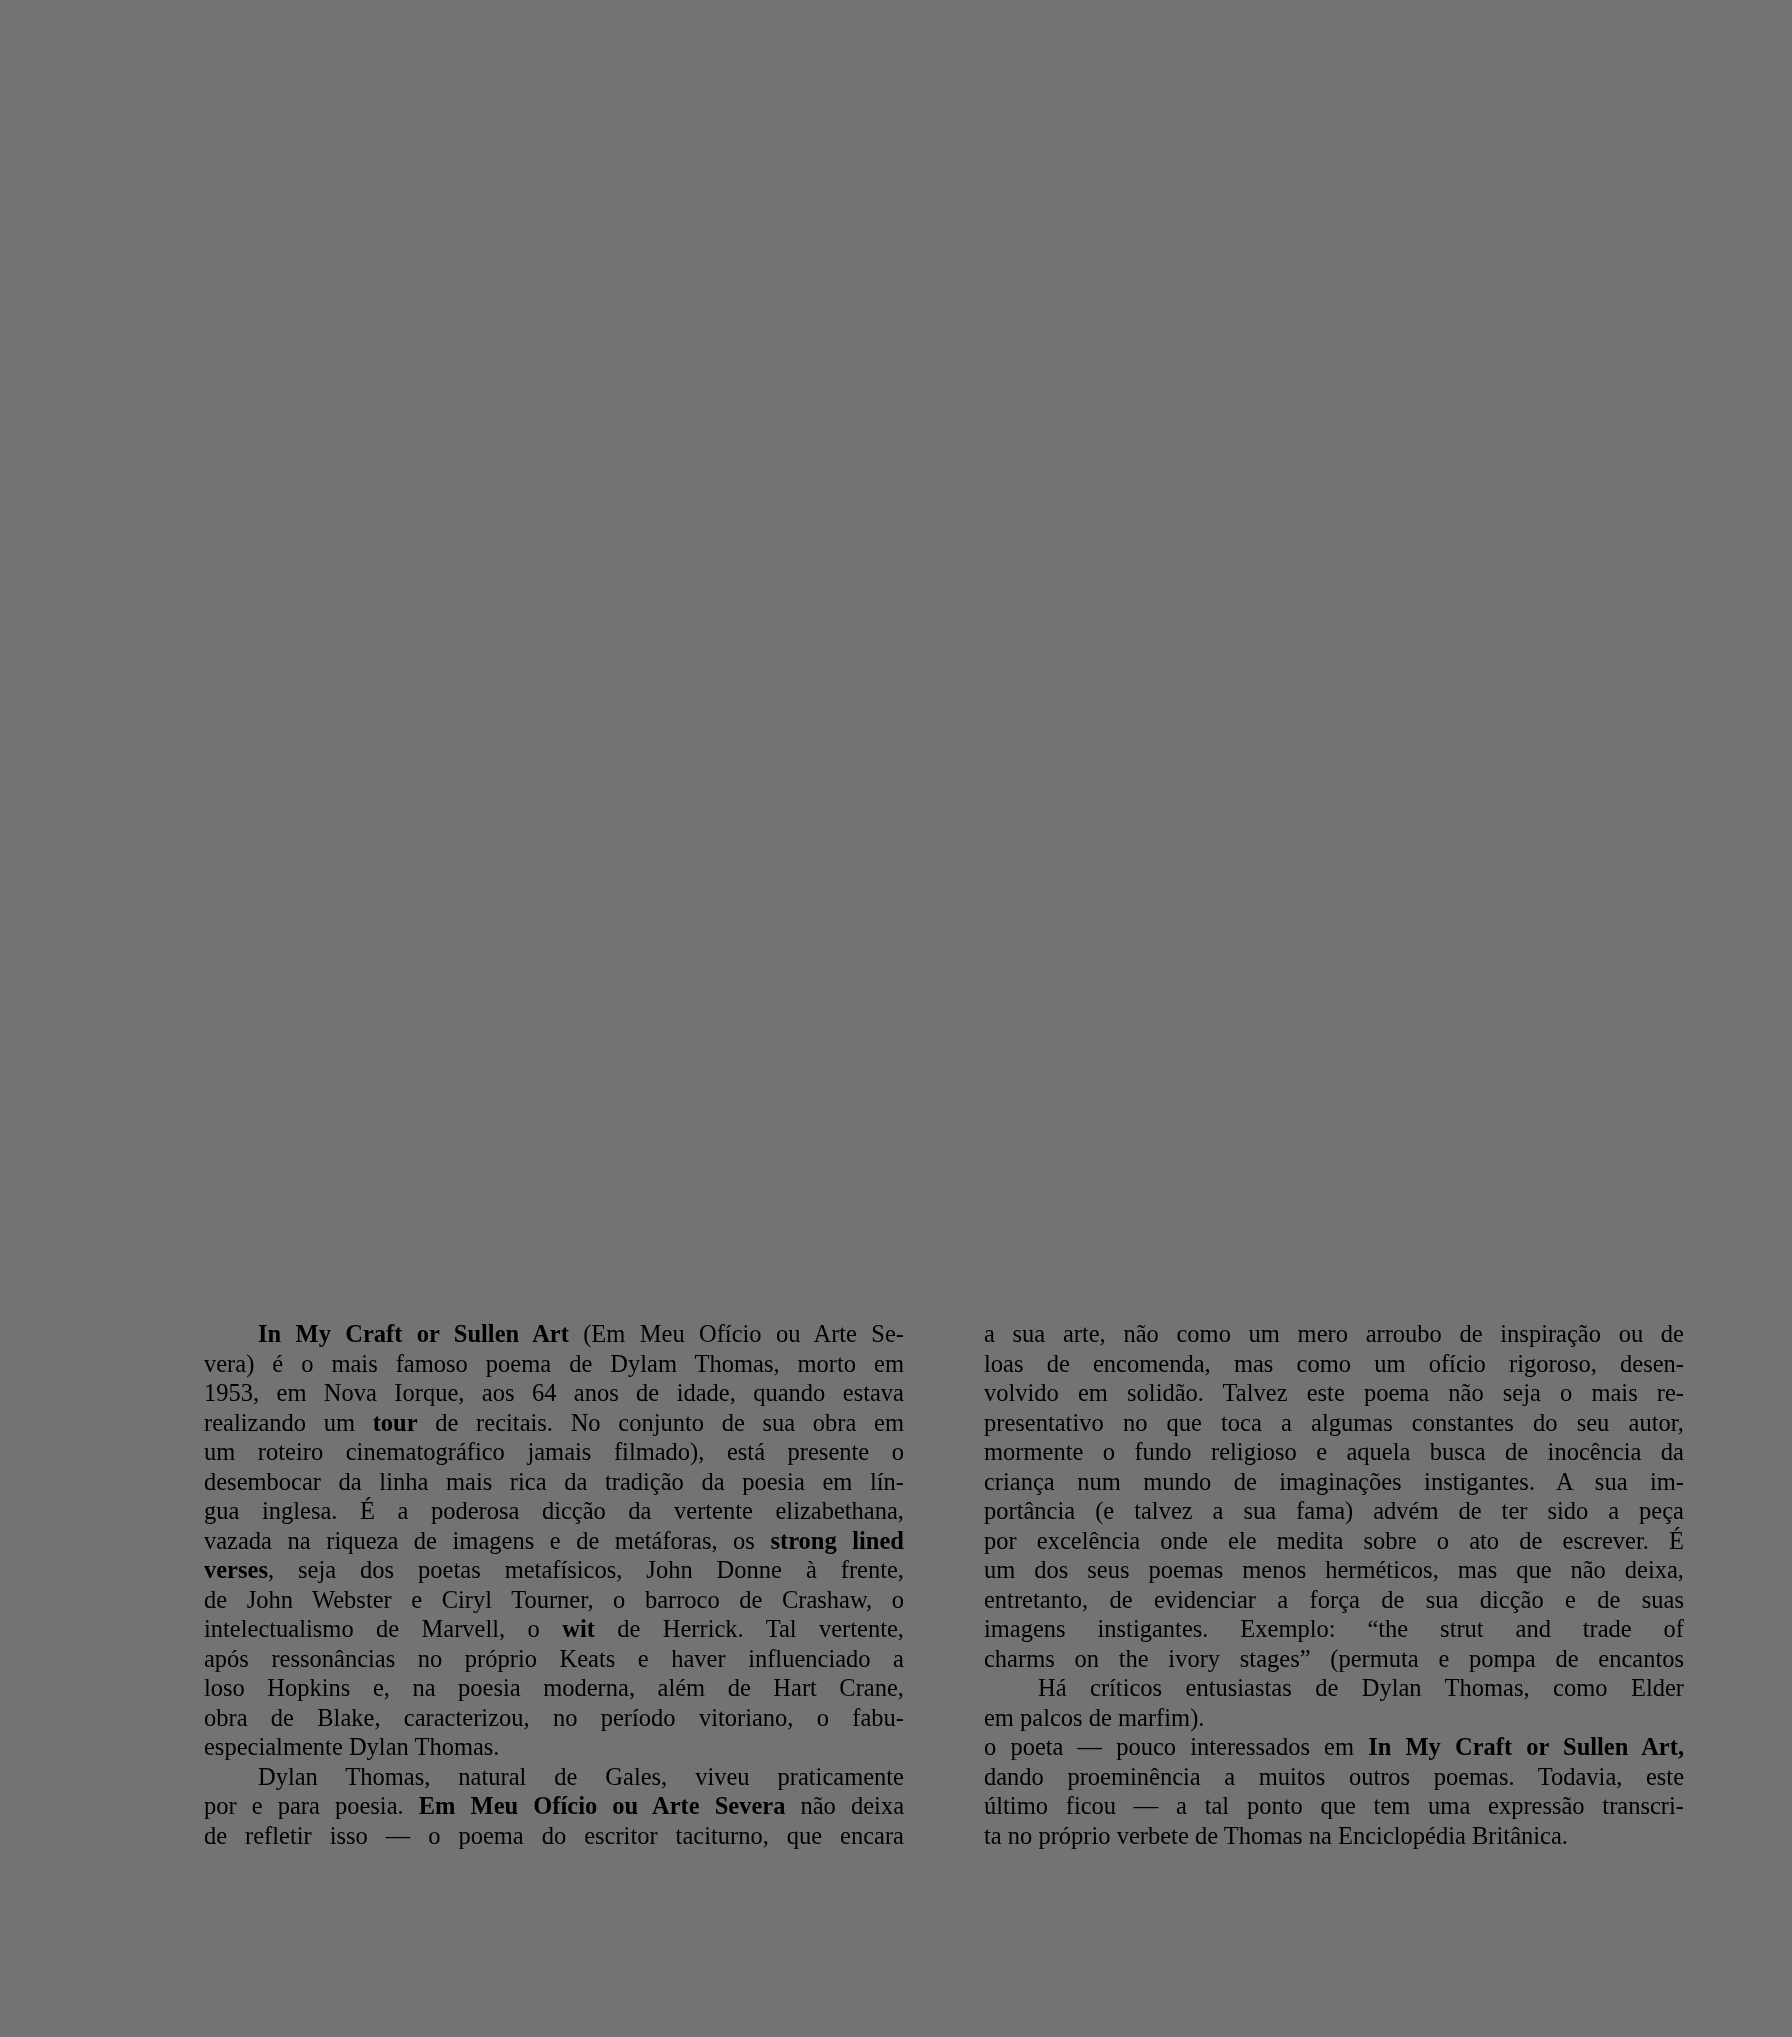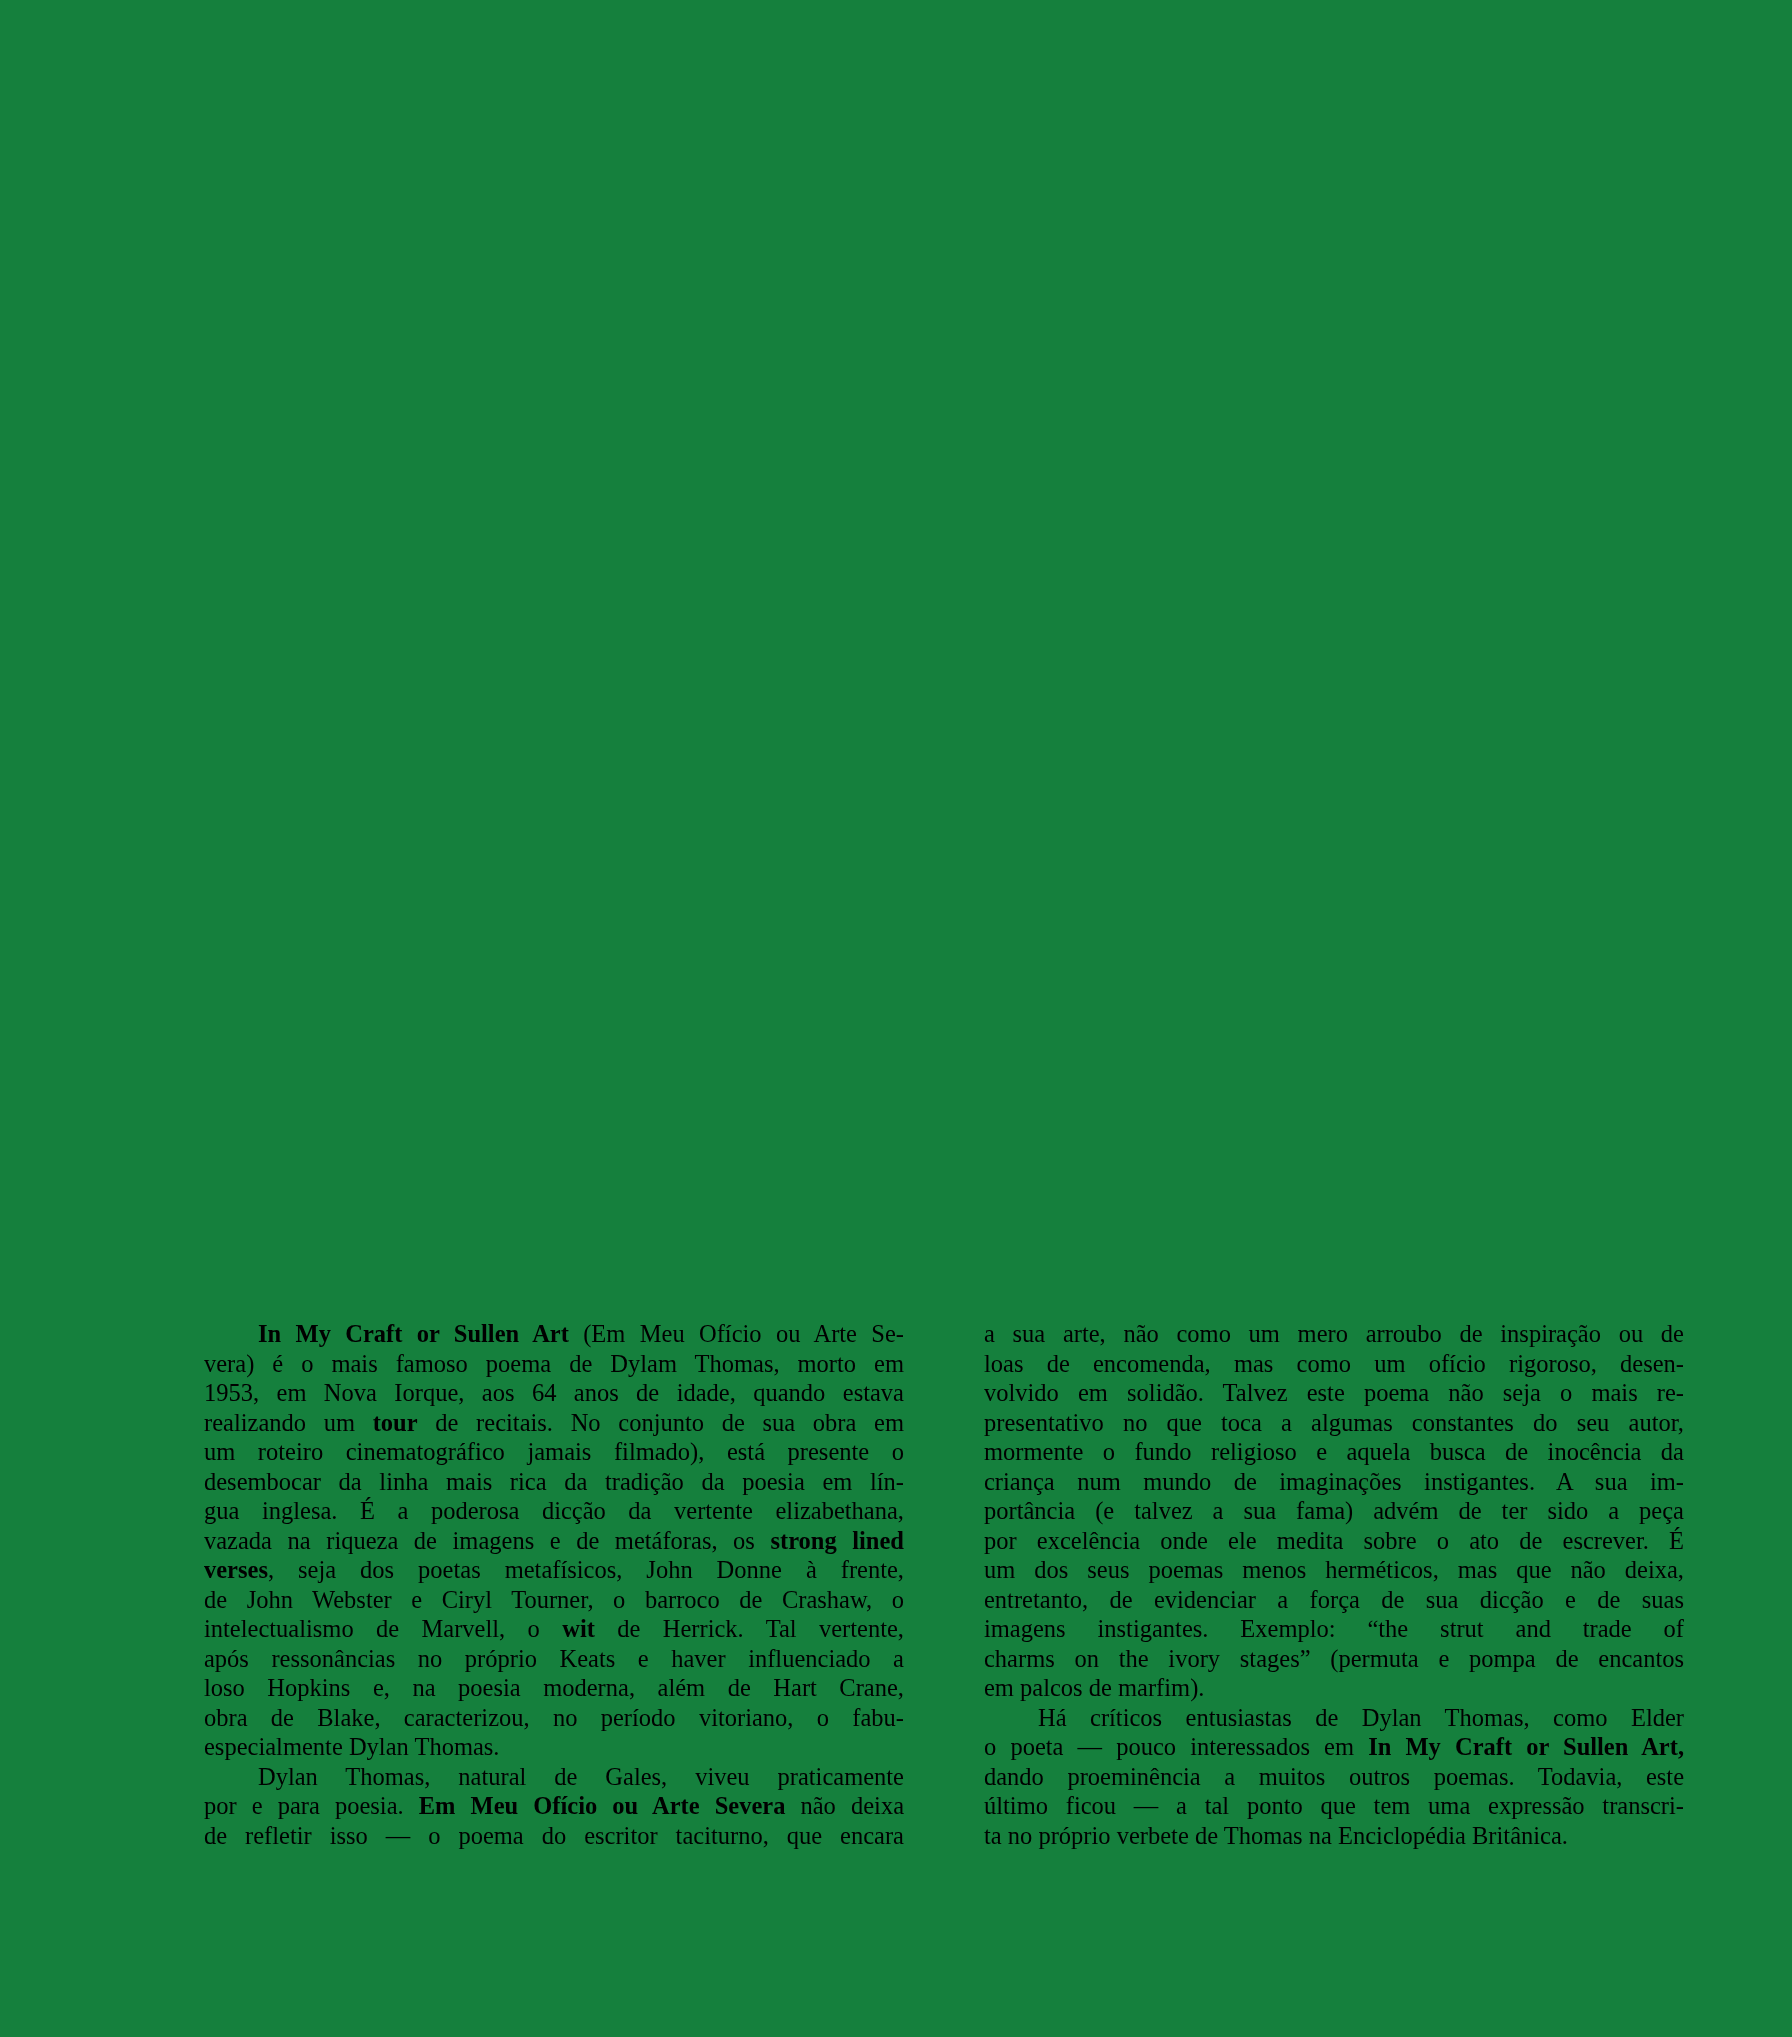--- a/index.html
+++ b/index.html
@@ -8,21 +8,21 @@
     height: 2038px;
     background: #ffffff;
     position: relative;
     font-family: "Liberation Serif", "DejaVu Serif", serif;
     color: #000000;
     overflow: hidden;
   }
   .page {
     position: absolute;
     inset: 0;
-    background: #15803d;
+    background: #737373;
   }
   .column {
     position: absolute;
     top: 1319px;
     width: 700px;
     font-size: 24.5px;
     line-height: 29.5px;
     color: #000000;
   }
   .column.left  { left: 204px; }
@@ -67,21 +67,21 @@
       <div class="line"><span class="run">volvido em solidão. Talvez este poema não seja o mais re-</span></div>
       <div class="line"><span class="run">presentativo no que toca a algumas constantes do seu autor,</span></div>
       <div class="line"><span class="run">mormente o fundo religioso e aquela busca de inocência da</span></div>
       <div class="line"><span class="run">criança num mundo de imaginações instigantes. A sua im-</span></div>
       <div class="line"><span class="run">portância (e talvez a sua fama) advém de ter sido a peça</span></div>
       <div class="line"><span class="run">por excelência onde ele medita sobre o ato de escrever. É</span></div>
       <div class="line"><span class="run">um dos seus poemas menos herméticos, mas que não deixa,</span></div>
       <div class="line"><span class="run">entretanto, de evidenciar a força de sua dicção e de suas</span></div>
       <div class="line"><span class="run">imagens instigantes. Exemplo: “the strut and trade of</span></div>
       <div class="line"><span class="run">charms on the ivory stages” (permuta e pompa de encantos</span></div>
+      <div class="line indent"><span class="run">Há críticos entusiastas de Dylan Thomas, como Elder</span></div>
       <div class="line para-end"><span class="run">em palcos de marfim).</span></div>
-      <div class="line indent"><span class="run">Há críticos entusiastas de Dylan Thomas, como Elder</span></div>
       <div class="line"><span class="run">o poeta — pouco interessados em </span><span class="run bold">In My Craft or Sullen Art,</span></div>
       <div class="line"><span class="run">dando proeminência a muitos outros poemas. Todavia, este</span></div>
       <div class="line"><span class="run">último ficou — a tal ponto que tem uma expressão transcri-</span></div>
       <div class="line para-end"><span class="run">ta no próprio verbete de Thomas na Enciclopédia Britânica.</span></div>
     </div>
 </div>
 
 
 </body></html>

